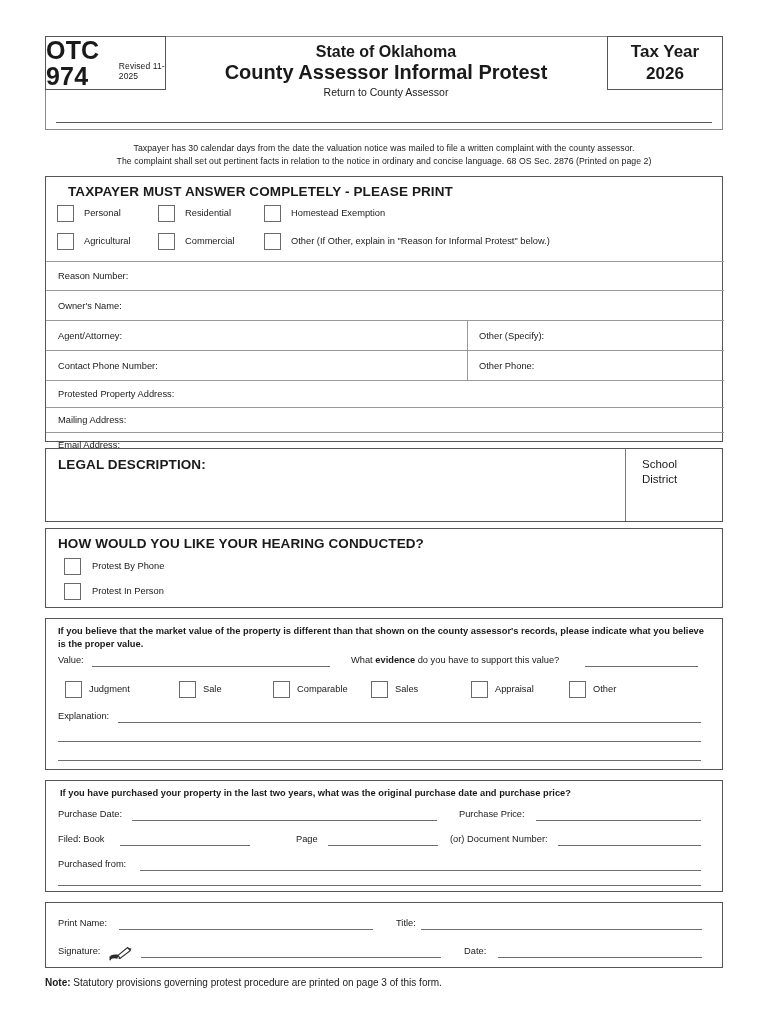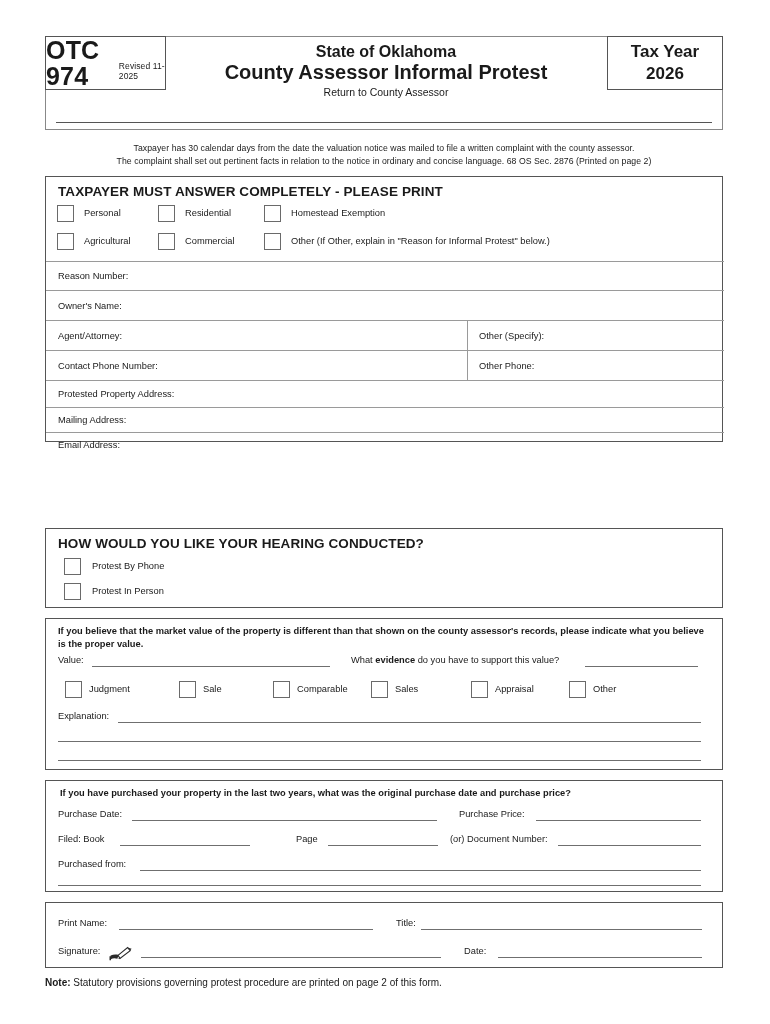--- a/index.html
+++ b/index.html
@@ -78,21 +78,21 @@
     left: 45px; top: 142px; width: 678px;
     text-align: center;
     font-size: 8.7px;
     line-height: 12.5px;
     letter-spacing: .05px;
   }
 
   
   #sec-taxpayer { left: 45px; top: 176px; width: 678px; height: 266px; }
   #taxpayer-heading {
-    position: absolute; left: 12px; top: 7px;
+    position: absolute; left: 22px; top: 7px;
     font-size: 13.5px; font-weight: bold; letter-spacing: .1px;
   }
 
   .cbx {
     position: absolute;
     width: 17px; height: 17px;
     border: 1px solid #6a6a6a;
     background: #fff;
     box-sizing: border-box;
   }
@@ -268,20 +268,28 @@
 
     <div class="fieldrow" style="top:230px; height:25px;">
       <div class="flabel">Mailing Address:</div>
     </div>
 
     <div class="fieldrow" style="top:255px; height:25px;">
       <div class="flabel">Email Address:</div>
     </div>
   </div>
 
+  <div class="box thick" id="sec-legal">
+    <div id="legal-heading">LEGAL DESCRIPTION:</div>
+    <div id="legal-divider"></div>
+    <div id="school-district">
+      <div>School</div>
+      <div>District</div>
+    </div>
+  </div>
 
   <div class="box thick" id="sec-hearing">
     <div id="hearing-heading">HOW WOULD YOU LIKE YOUR HEARING CONDUCTED?</div>
 
     <div class="cbx" style="left:18px; top:29px;"></div>
     <div class="cbx-label" style="left:46px; top:29px;">Protest By Phone</div>
 
     <div class="cbx" style="left:18px; top:54px;"></div>
     <div class="cbx-label" style="left:46px; top:54px;">Protest In Person</div>
   </div>
@@ -357,15 +365,15 @@
   </div>
 
   <svg id="sig-icon" viewBox="0 0 26 18">
     <path d="M1.5 10.2 L1.5 14.2 L3.0 14.2 L3.0 10.2 Z" fill="#2b2b2b"></path>
     <path d="M2.6 9.6 C5.2 8.4 8.0 8.2 10.6 9.0 L9.4 12.8 C7.2 12.0 4.8 12.1 2.8 13.2 Z" fill="#2b2b2b"></path>
     <path d="M10.0 9.4 L19.6 1.6 L22.2 4.6 L12.0 12.4 Z" fill="#ffffff" stroke="#2b2b2b" stroke-width="1.1"></path>
     <path d="M19.6 1.6 L22.2 4.6 L23.6 2.8 Z" fill="#2b2b2b"></path>
     <path d="M11.4 11.0 L12.6 12.4 L10.3 13.0 Z" fill="#2b2b2b"></path>
   </svg>
 
-  <div id="footer-note"><b>Note:</b><span> Statutory provisions governing protest procedure are printed on page 2 of this form.</span></div>
+  <div id="footer-note"><b>Note:</b><span> Statutory provisions governing protest procedure are printed on page 3 of this form.</span></div>
 
 </div>
 
 </body></html>

